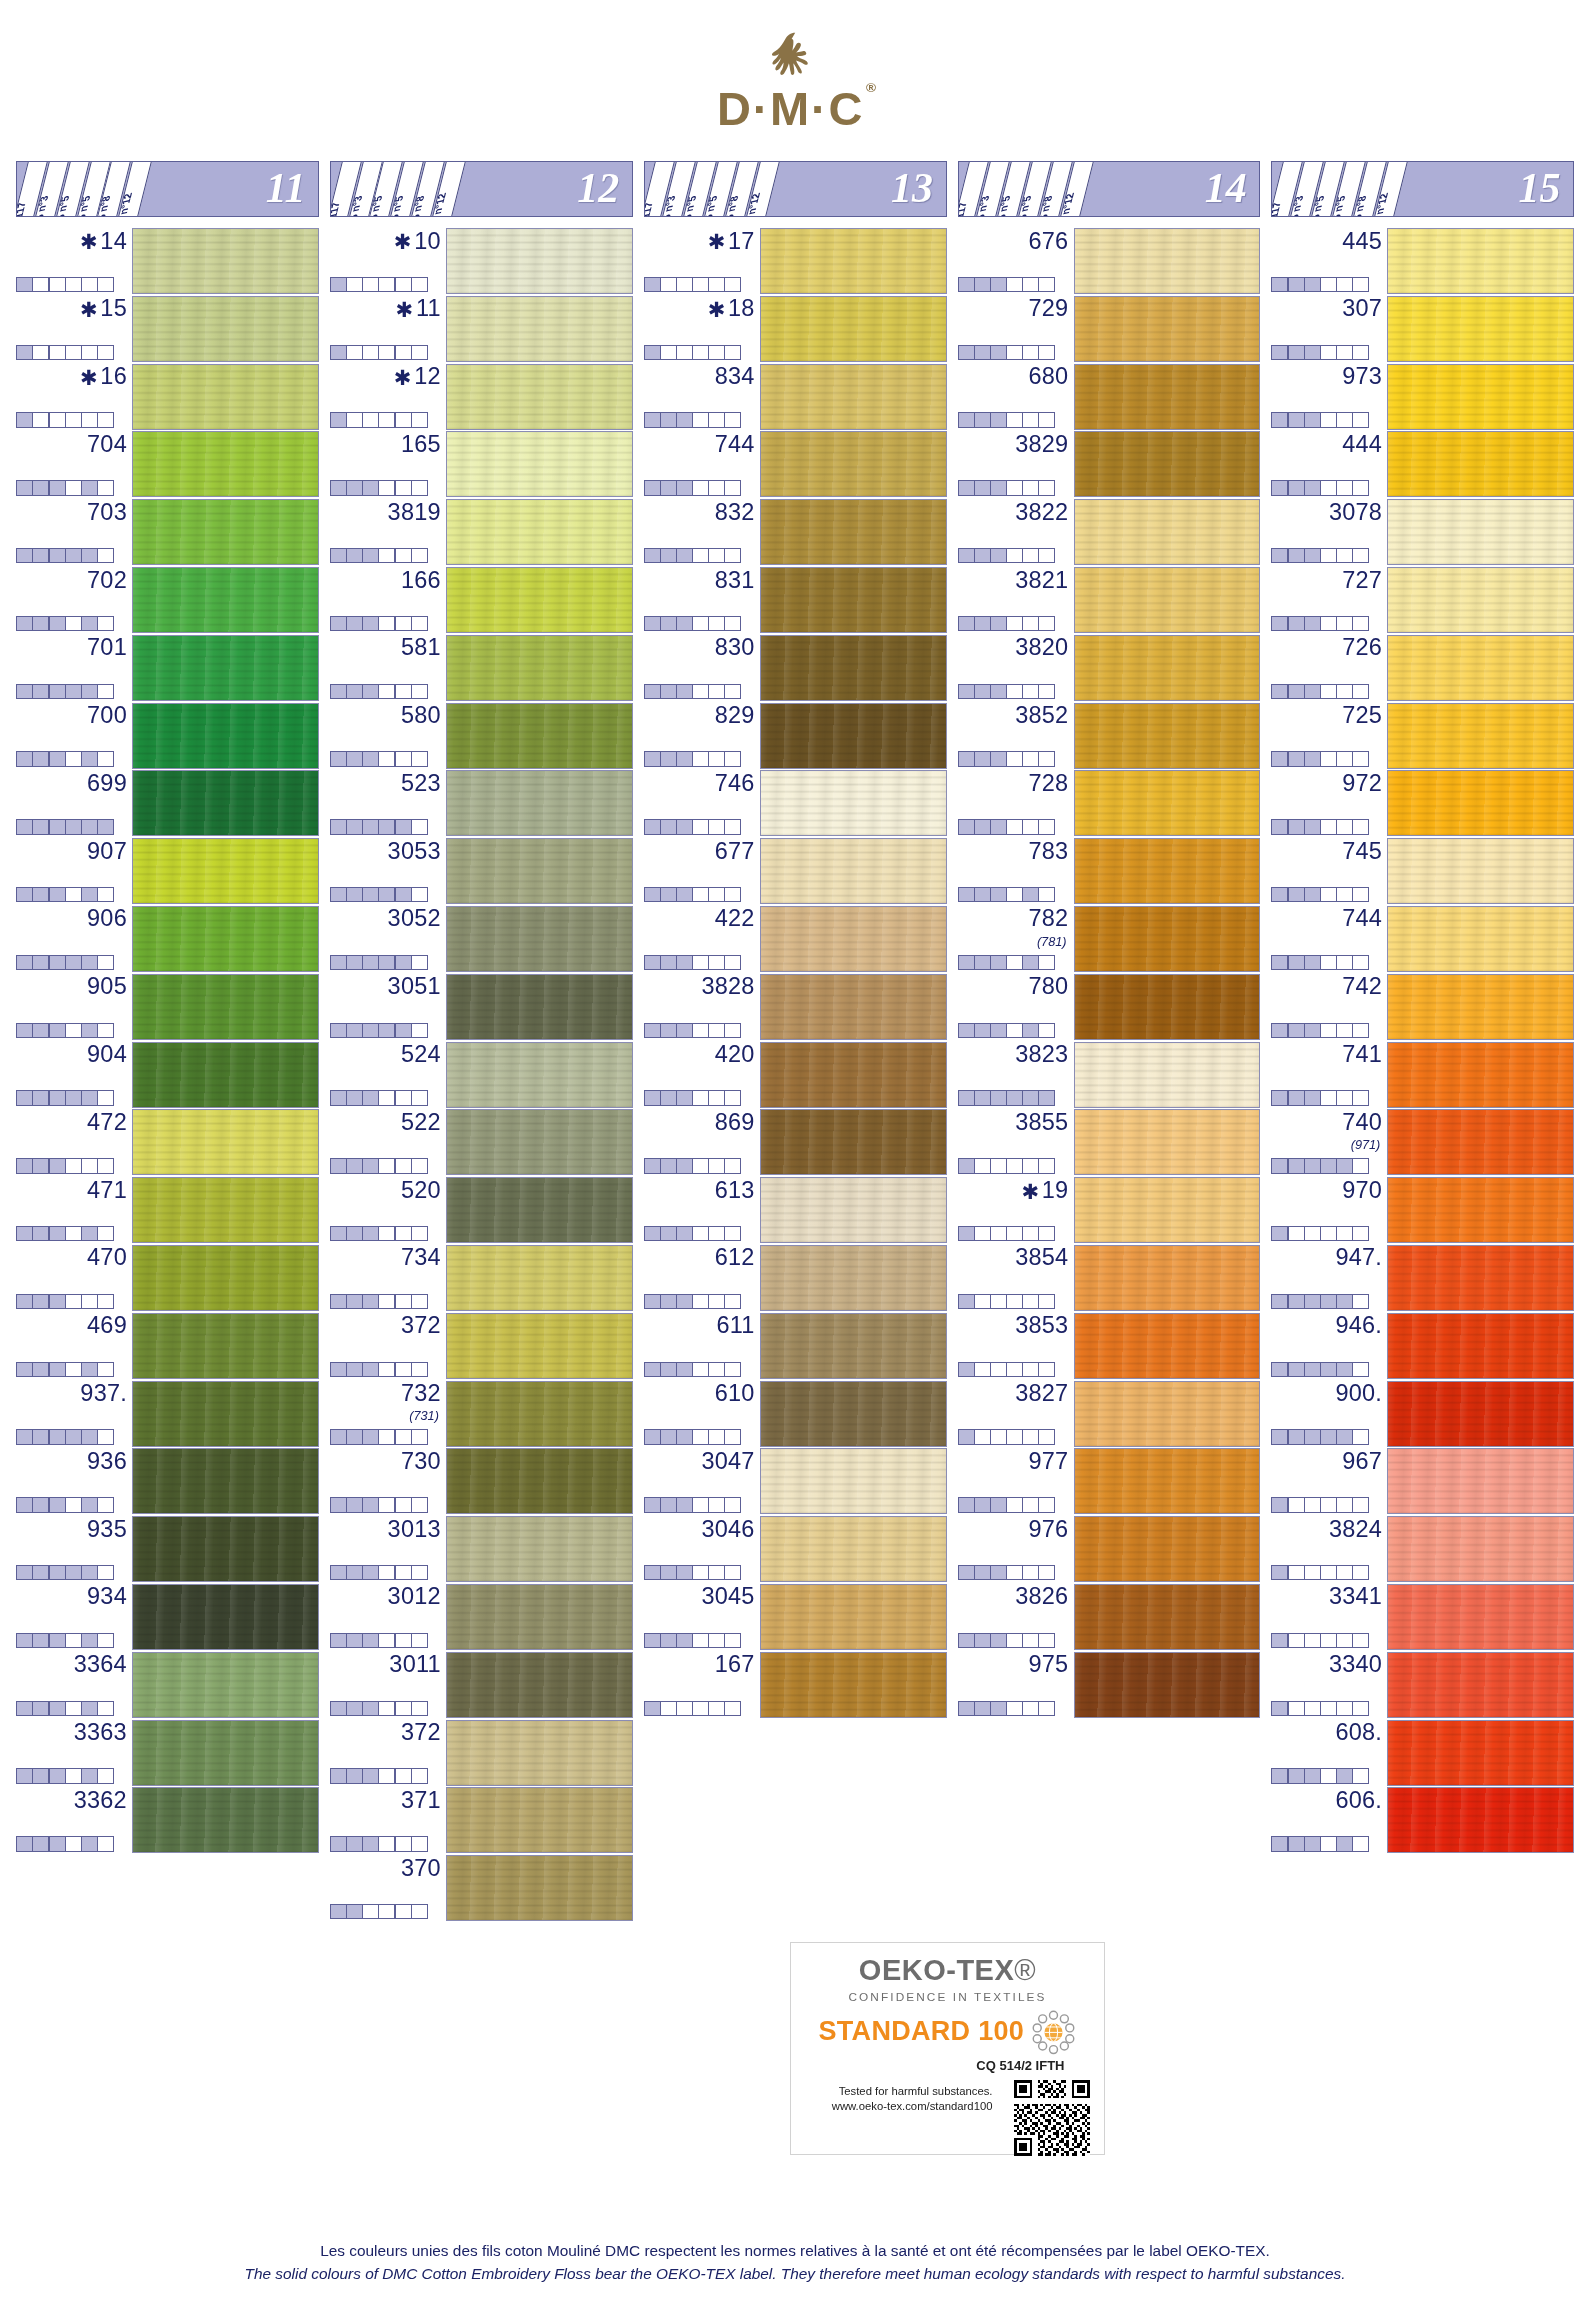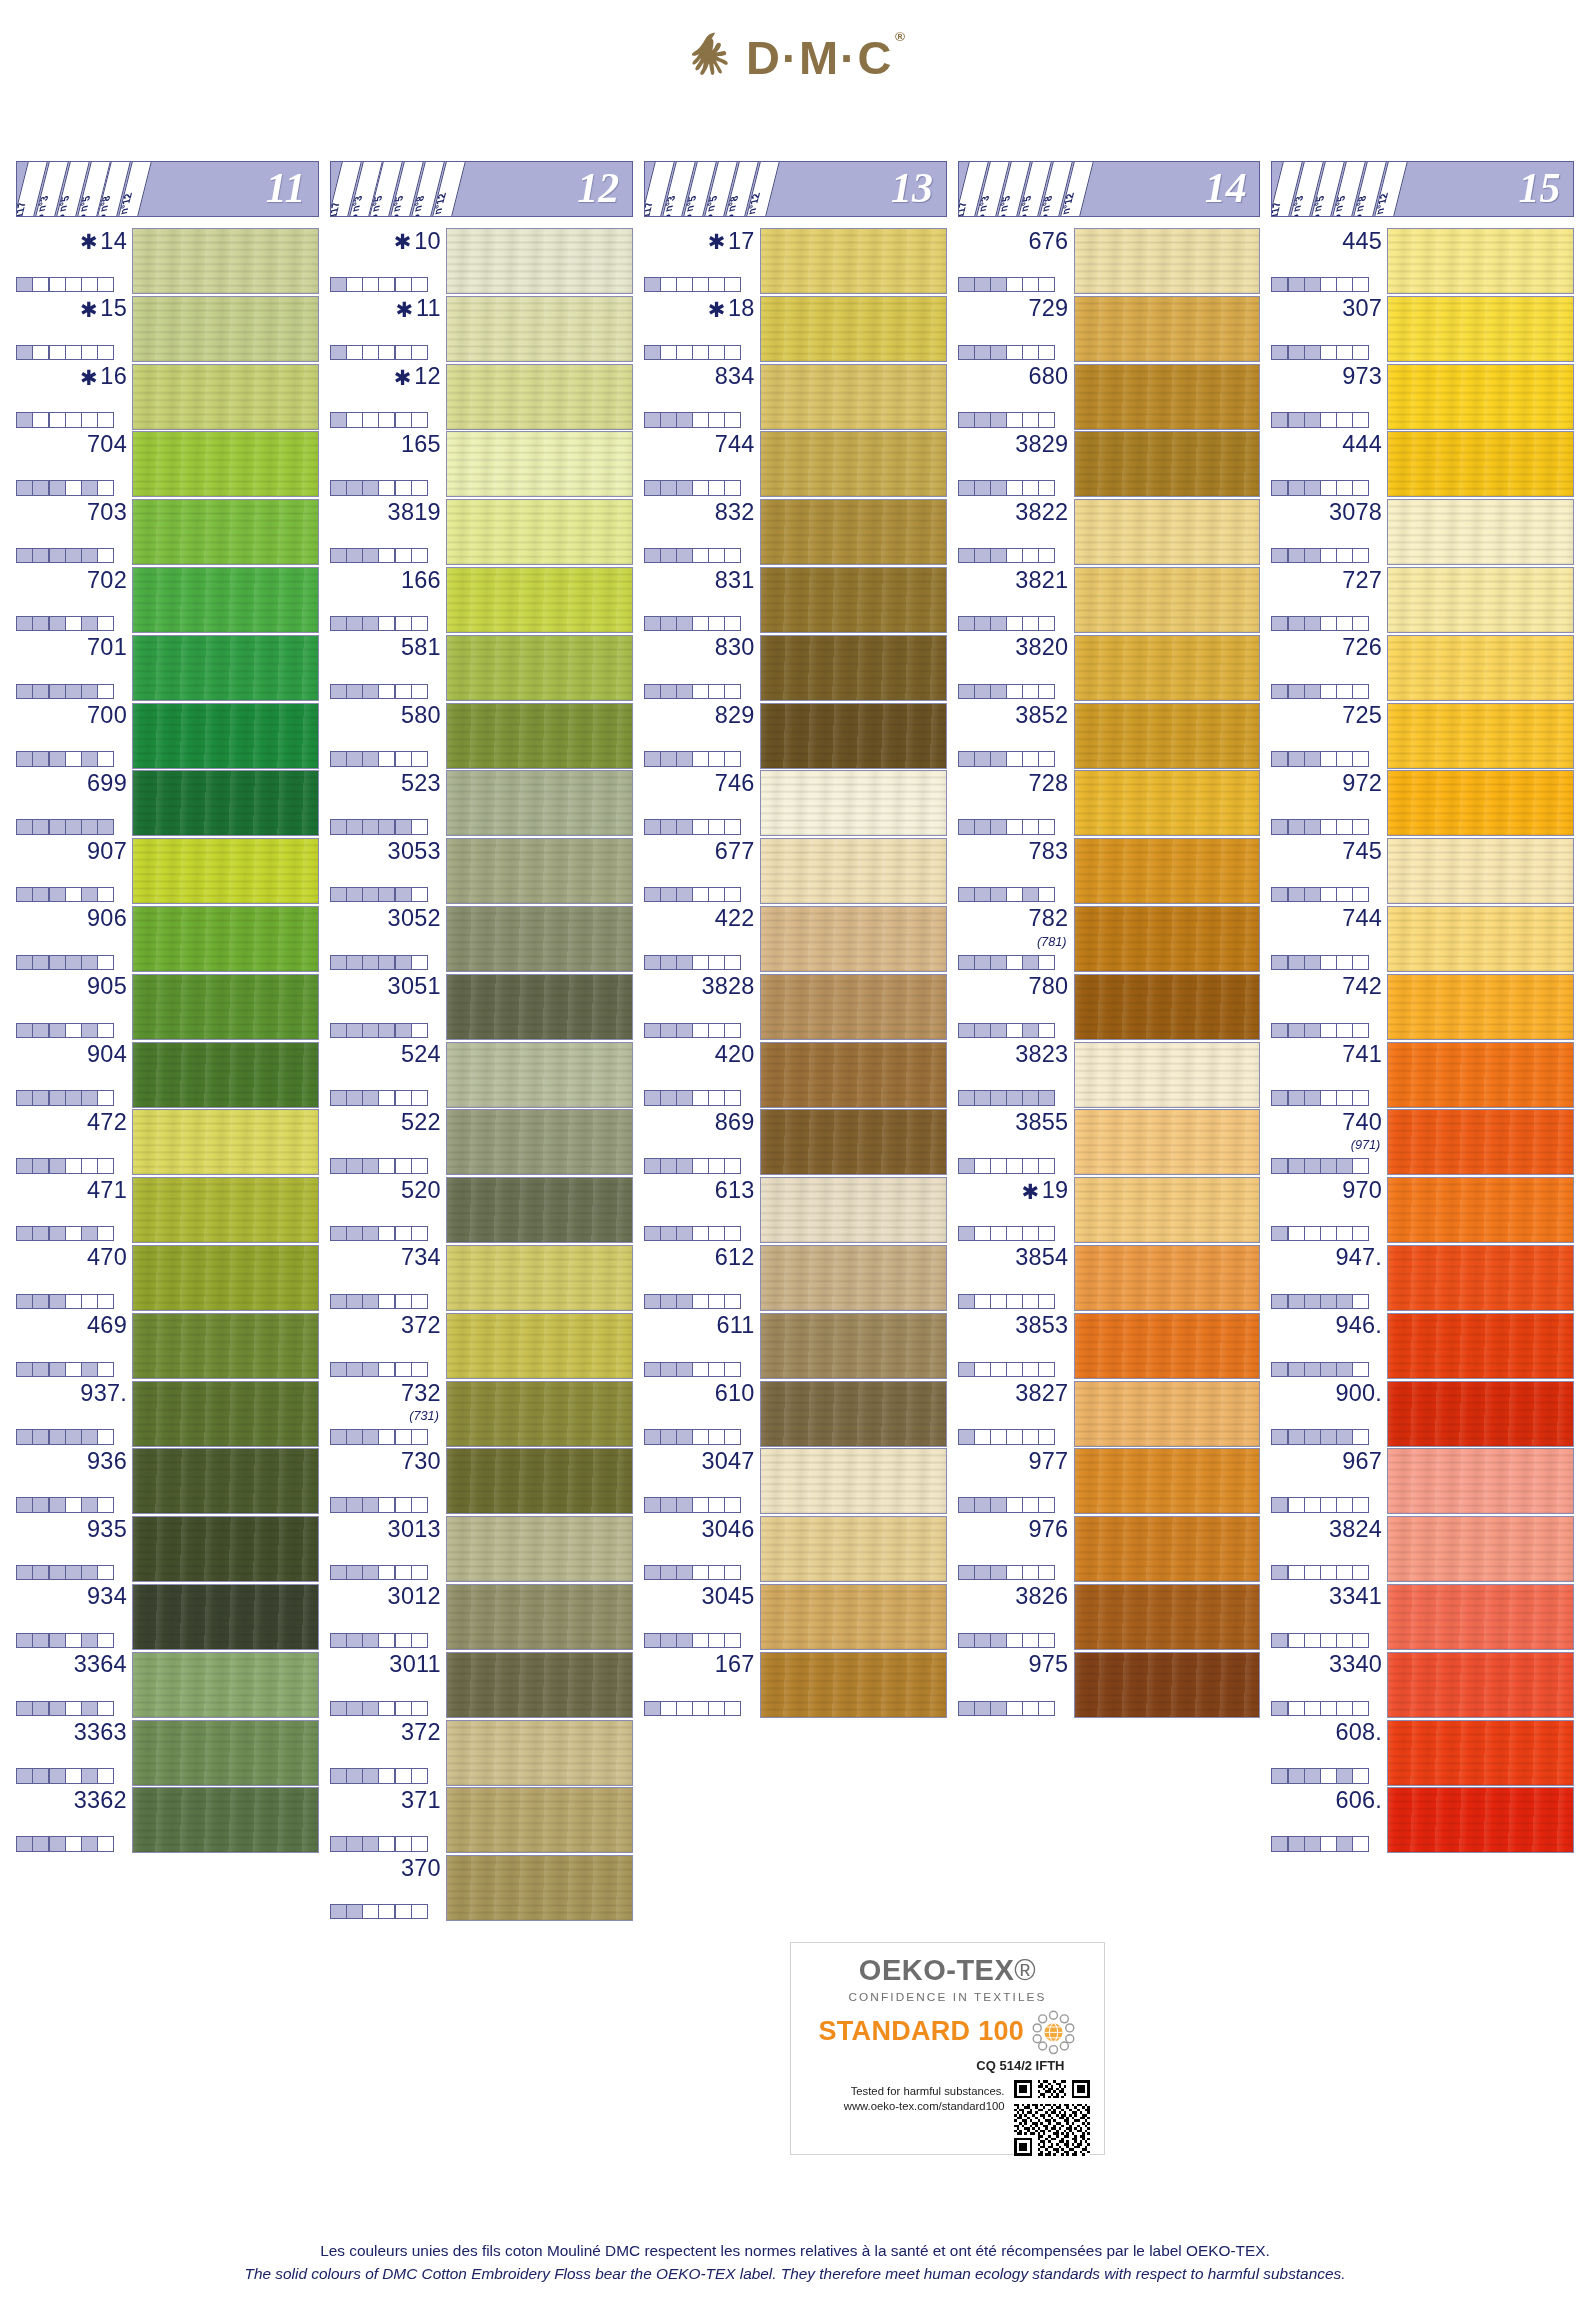--- a/index.html
+++ b/index.html
@@ -7,21 +7,21 @@
     width:1590px;height:2316px;
     font-family:"Liberation Sans", sans-serif;
     color:#1b2265;
     position:relative;
     overflow:hidden;
   }
   
   .logo-wrap{
     position:absolute;left:3px;right:0;top:31px;
     display:flex;justify-content:center;align-items:center;
-    flex-direction:row;
+    flex-direction:column;
   }
   .logo-horse{display:block;}
   .logo-text{
     font-family:"Liberation Sans", sans-serif;
     font-weight:bold;
     font-size:47px;
     letter-spacing:1.8px;
     color:#8a7246;
     line-height:1;
     margin-top:1.8px;
@@ -222,21 +222,21 @@
   .oeko-std{
     font-size:27px;font-weight:bold;color:#f08c1c;
     letter-spacing:0.3px;line-height:1;
   }
   .oeko-cq{
     font-size:13px;font-weight:bold;color:#222;
     text-align:right;margin-top:3.6px;padding-right:25px;
   }
   .oeko-bottom{
     display:flex;align-items:flex-start;justify-content:space-between;
-    margin-top:7.2px;gap:9px;
+    margin-top:7.2px;gap:21px;
   }
   .oeko-lines{
     font-size:11.3px;color:#222;line-height:1.35;text-align:right;
     padding-top:3.6px;flex:1 1 auto;
   }
   .qr{
     width:76px;height:76px;flex:0 0 76px;
     background:#fff;
   }
 

